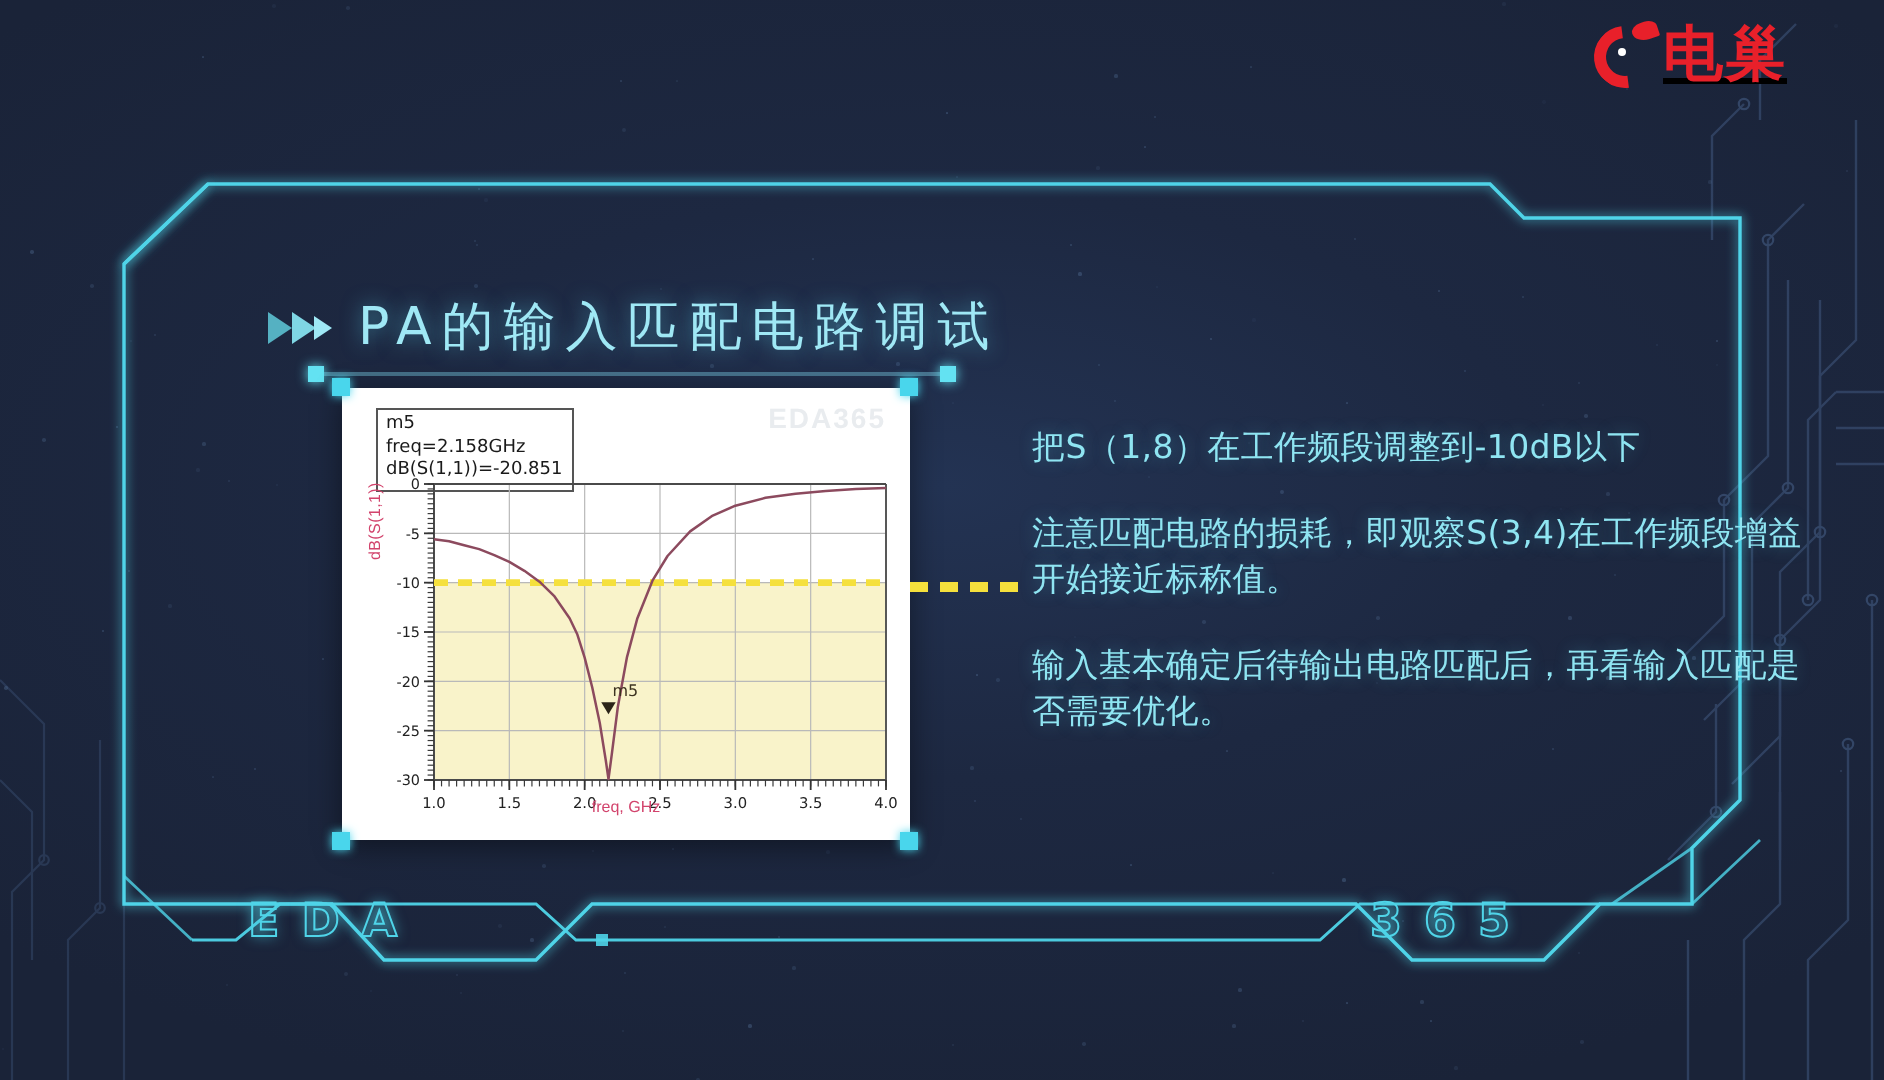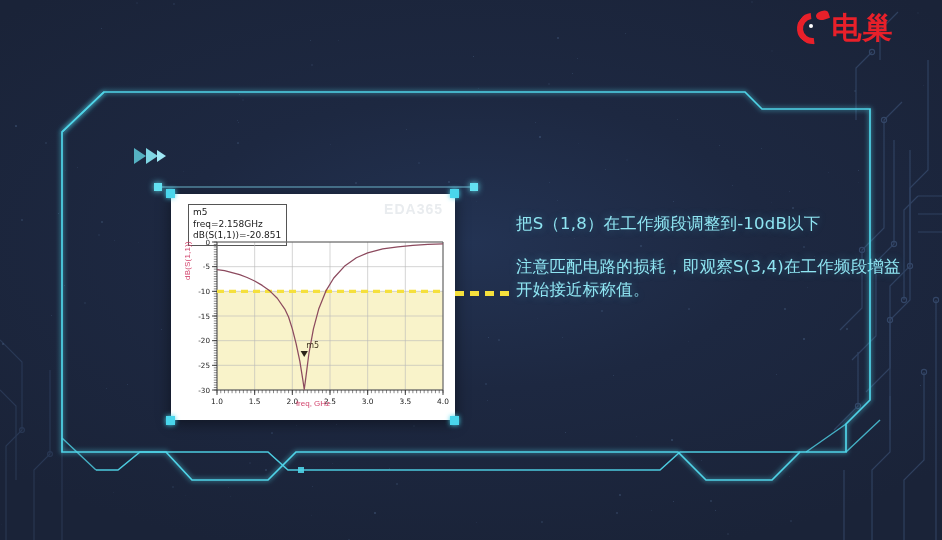--- a/index.html
+++ b/index.html
@@ -14,21 +14,21 @@
   
   .stars{position:absolute;inset:0;pointer-events:none;opacity:.55;}
   .stars i{position:absolute;background:#5f7fa8;border-radius:50%;display:block;}
 
   
   .traces{position:absolute;right:0;top:0;width:110px;height:540px;opacity:.55;pointer-events:none;}
   .traces-l{position:absolute;left:0;top:300px;width:70px;height:240px;opacity:.35;pointer-events:none;}
 
   
   .logo{position:absolute;right:22px;top:8px;text-align:center;width:150px;}
-  .logo-row{display:flex;align-items:center;justify-content:center;gap:4px;height:40px;}
+  .logo-row{display:flex;align-items:center;justify-content:center;gap:4px;height:40px;text-decoration:underline;}
   .logo-mark{width:31px;height:31px;position:relative;}
   .logo-mark .ring{
     position:absolute;inset:0;border-radius:50%;
     border:6px solid #e8202a;border-top-color:transparent;border-right-color:transparent;
     transform:rotate(38deg);
   }
   .logo-mark .tail{
     position:absolute;right:-1px;top:-2px;width:13px;height:9px;background:#e8202a;
     border-radius:60% 60% 10% 80%;transform:rotate(-18deg);
   }
@@ -348,20 +348,21 @@
   </div>
 
   <div class="heading">
     <span class="chev">
       <svg width="34" height="20" viewBox="0 0 34 20">
         <path d="M1 2 L13 10 L1 18 Z" fill="#59b8c9" opacity=".95"></path>
         <path d="M13 2 L25 10 L13 18 Z" fill="#7fd6e4"></path>
         <path d="M24 4 L33 10 L24 16 Z" fill="#9fe8f5"></path>
       </svg>
     </span>
+    <span class="heading-text">PA的输入匹配电路调试</span>
   </div>
   <div class="rule"></div>
 
   <div class="card">
     <div class="wm">EDA365</div>
 
     <div class="mbox">
       <div>m5</div>
       <div>freq=2.158GHz</div>
       <div>dB(S(1,1))=-20.851</div>
@@ -551,16 +552,19 @@
   <div class="handle h-tl"></div>
   <div class="handle h-tr"></div>
   <div class="handle h-bl"></div>
   <div class="handle h-br"></div>
 
   <div class="dashout"></div>
 
   <div class="bullets">
     <p>把S（1,8）在工作频段调整到-10dB以下</p>
     <p>注意匹配电路的损耗，即观察S(3,4)在工作频段增益开始接近标称值。</p>
+    <p>输入基本确定后待输出电路匹配后，再看输入匹配是否需要优化。</p>
   </div>
 
+  <div class="word word-eda">EDA</div>
+  <div class="word word-365">365</div>
 
 </div>
 
 </body></html>

